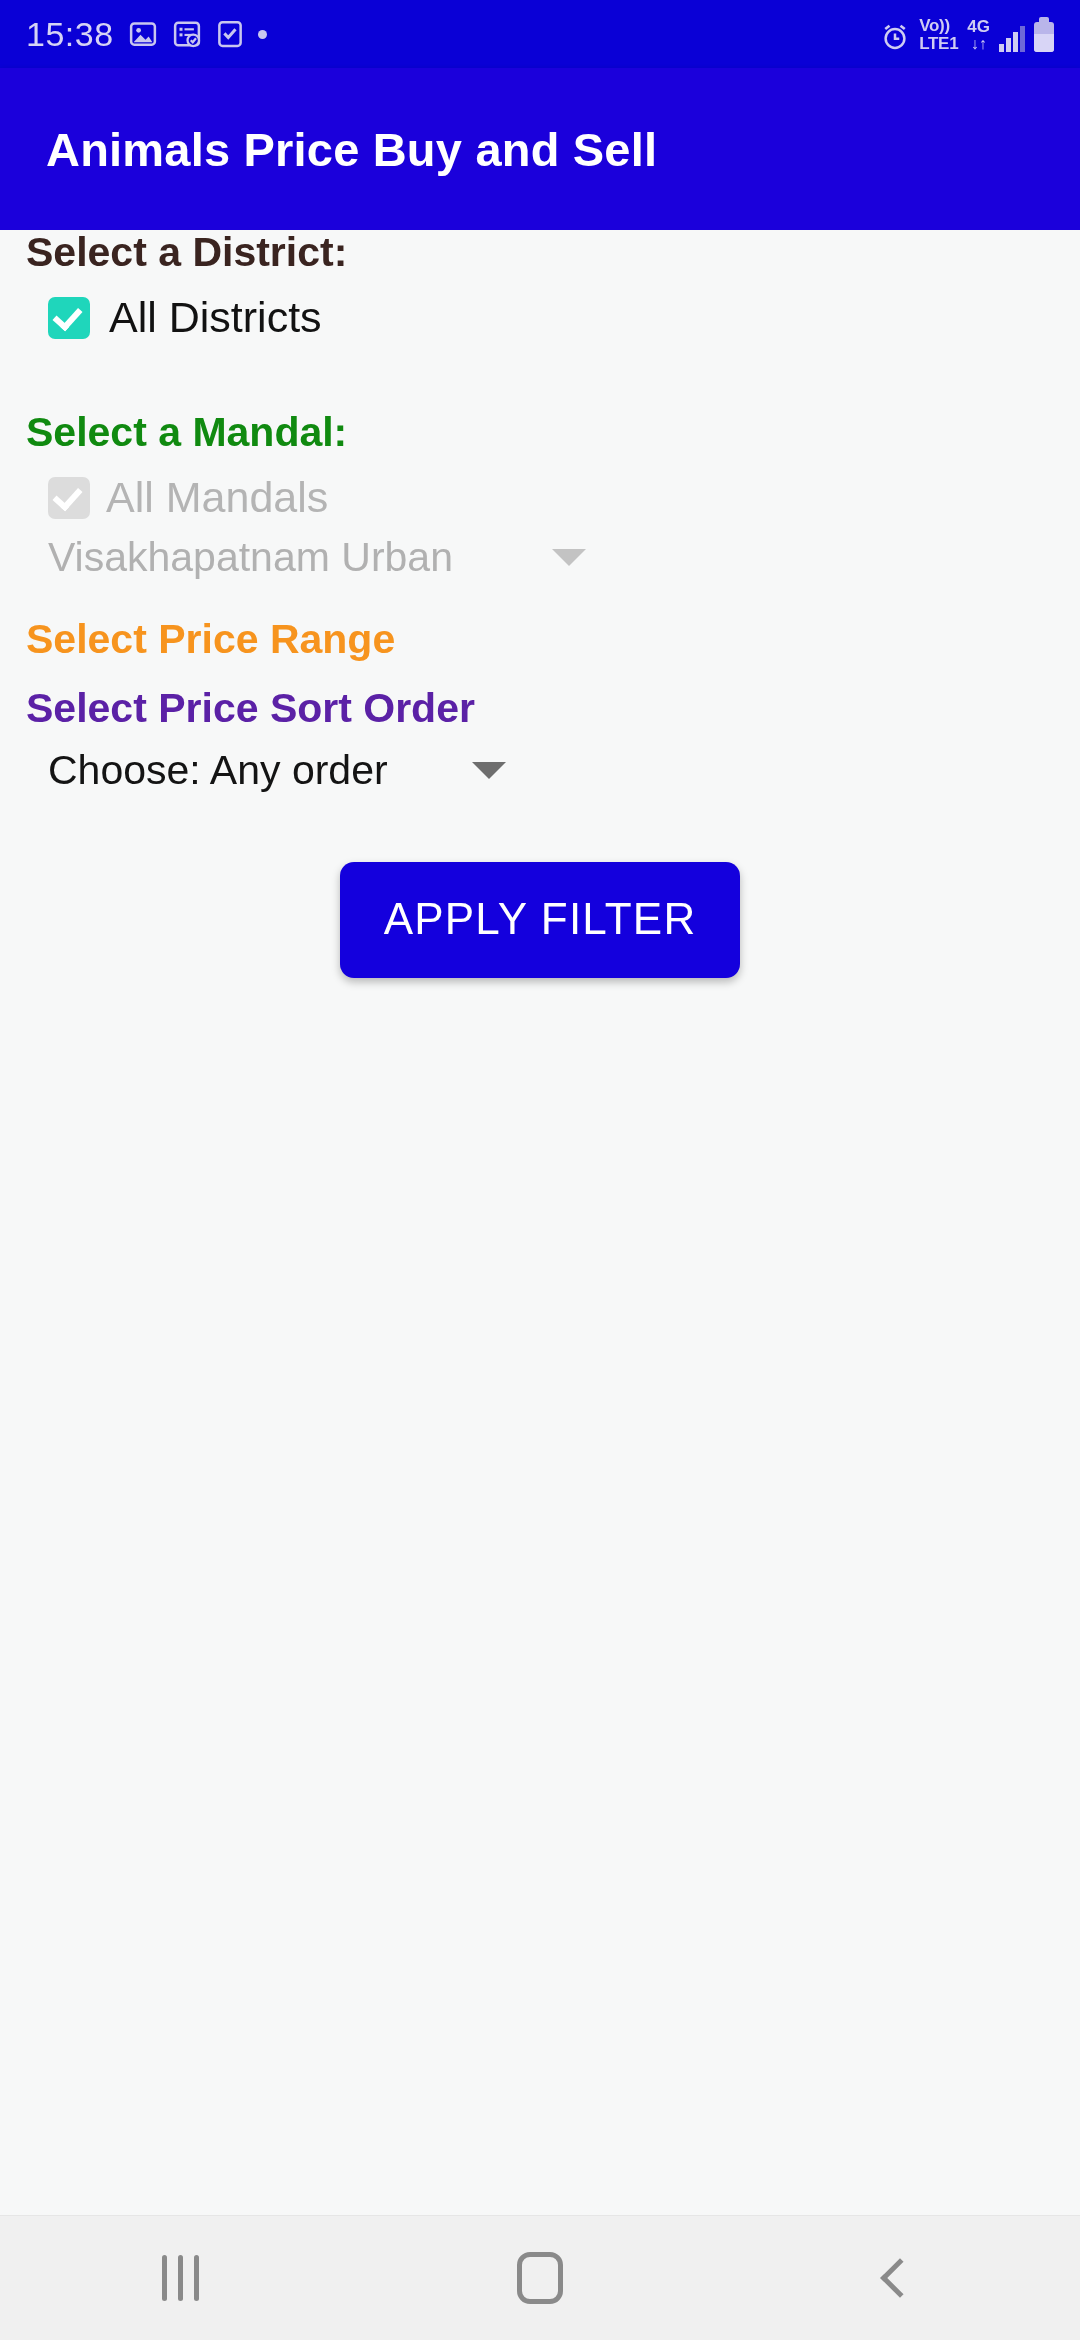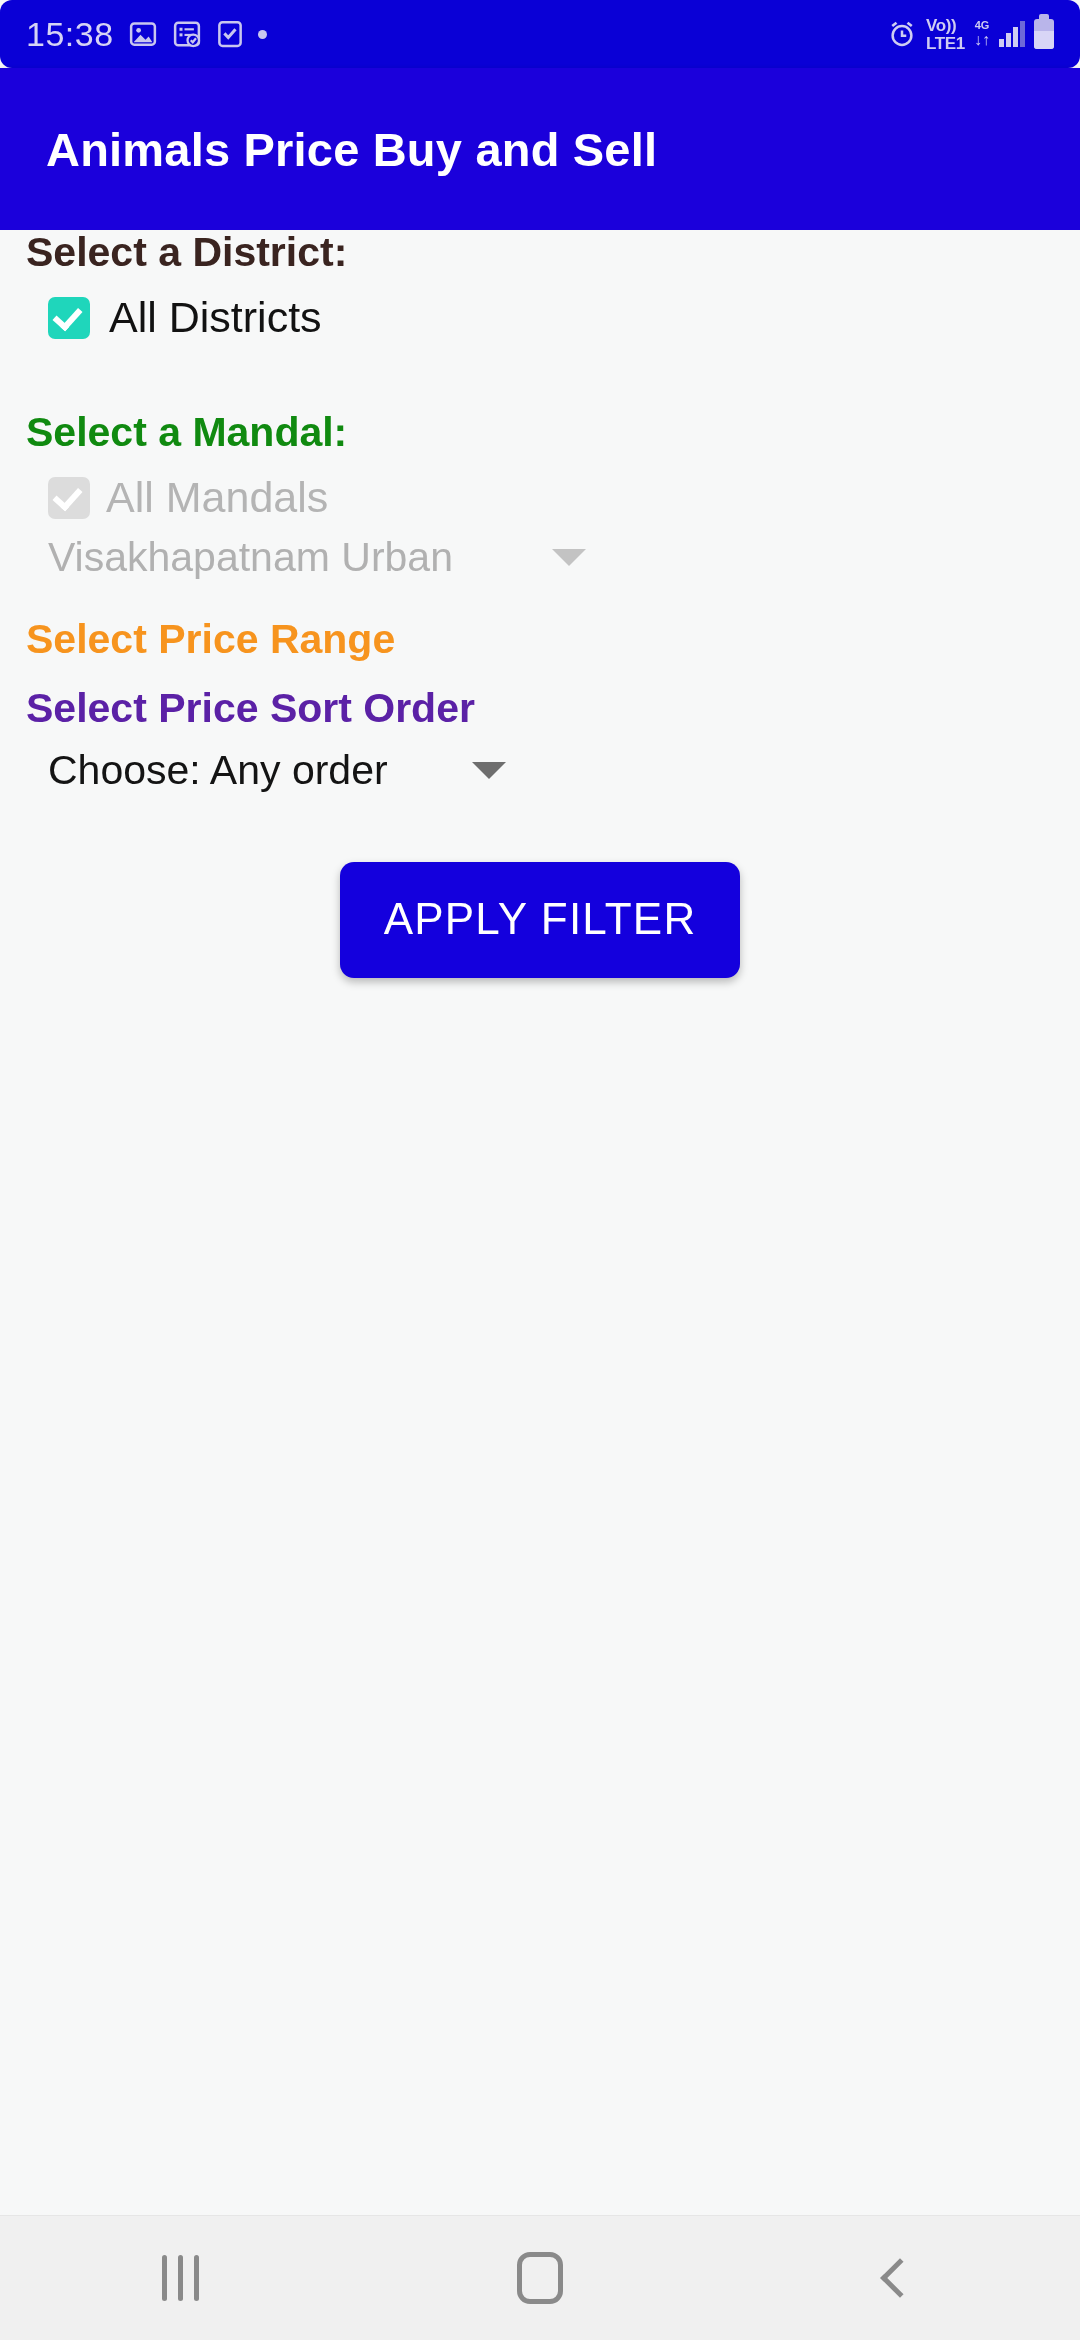--- a/index.html
+++ b/index.html
@@ -10,33 +10,32 @@
     overflow:hidden;
   }
   #phone { position:relative; width:1080px; height:2340px; background:#f7f8f8; }
 
   
   .statusbar{
     position:absolute; top:0; left:0; width:1080px; height:68px;
     background:#0a00d6;
     display:flex; align-items:center; justify-content:space-between;
     padding:0 26px;
-    border-radius:12px;
   }
   .sb-left{ display:flex; align-items:center; gap:14px; }
   .sb-time{ color:#d6d3f5; font-size:34px; letter-spacing:0.5px; line-height:1; }
-  .sb-right{ display:flex; align-items:center; gap:9px; }
+  .sb-right{ display:flex; align-items:flex-end; gap:9px; }
   .ic{ display:block; }
   .dot{ width:9px; height:9px; border-radius:50%; background:#c9c6ef; }
 
   .volte{ display:flex; flex-direction:column; align-items:flex-start; line-height:1; }
   .volte span{ color:#cfccf2; font-size:17px; font-weight:700; letter-spacing:-0.3px; }
   .volte .l2{ margin-top:1px; }
   .g4{ display:flex; flex-direction:column; align-items:center; line-height:1; }
-  .g4 .lbl{ color:#cfccf2; font-size:11px; font-weight:700; }
+  .g4 .lbl{ color:#cfccf2; font-size:17px; font-weight:700; }
   .g4 .arrows{ color:#cfccf2; font-size:16px; font-weight:700; margin-top:1px; }
   .sig{ display:flex; align-items:flex-end; gap:2px; height:26px; }
   .sig i{ display:block; width:5px; background:#cfccf2; }
   .sig i:nth-child(1){ height:8px; }
   .sig i:nth-child(2){ height:14px; }
   .sig i:nth-child(3){ height:20px; }
   .sig i:nth-child(4){ height:26px; background:#6e68d8; }
   .batt{ position:relative; width:20px; height:30px; border-radius:3px; background:#b9b5ea; }
   .batt::before{ content:""; position:absolute; top:-5px; left:5px; width:10px; height:5px;
                  border-radius:2px 2px 0 0; background:#b9b5ea; }

